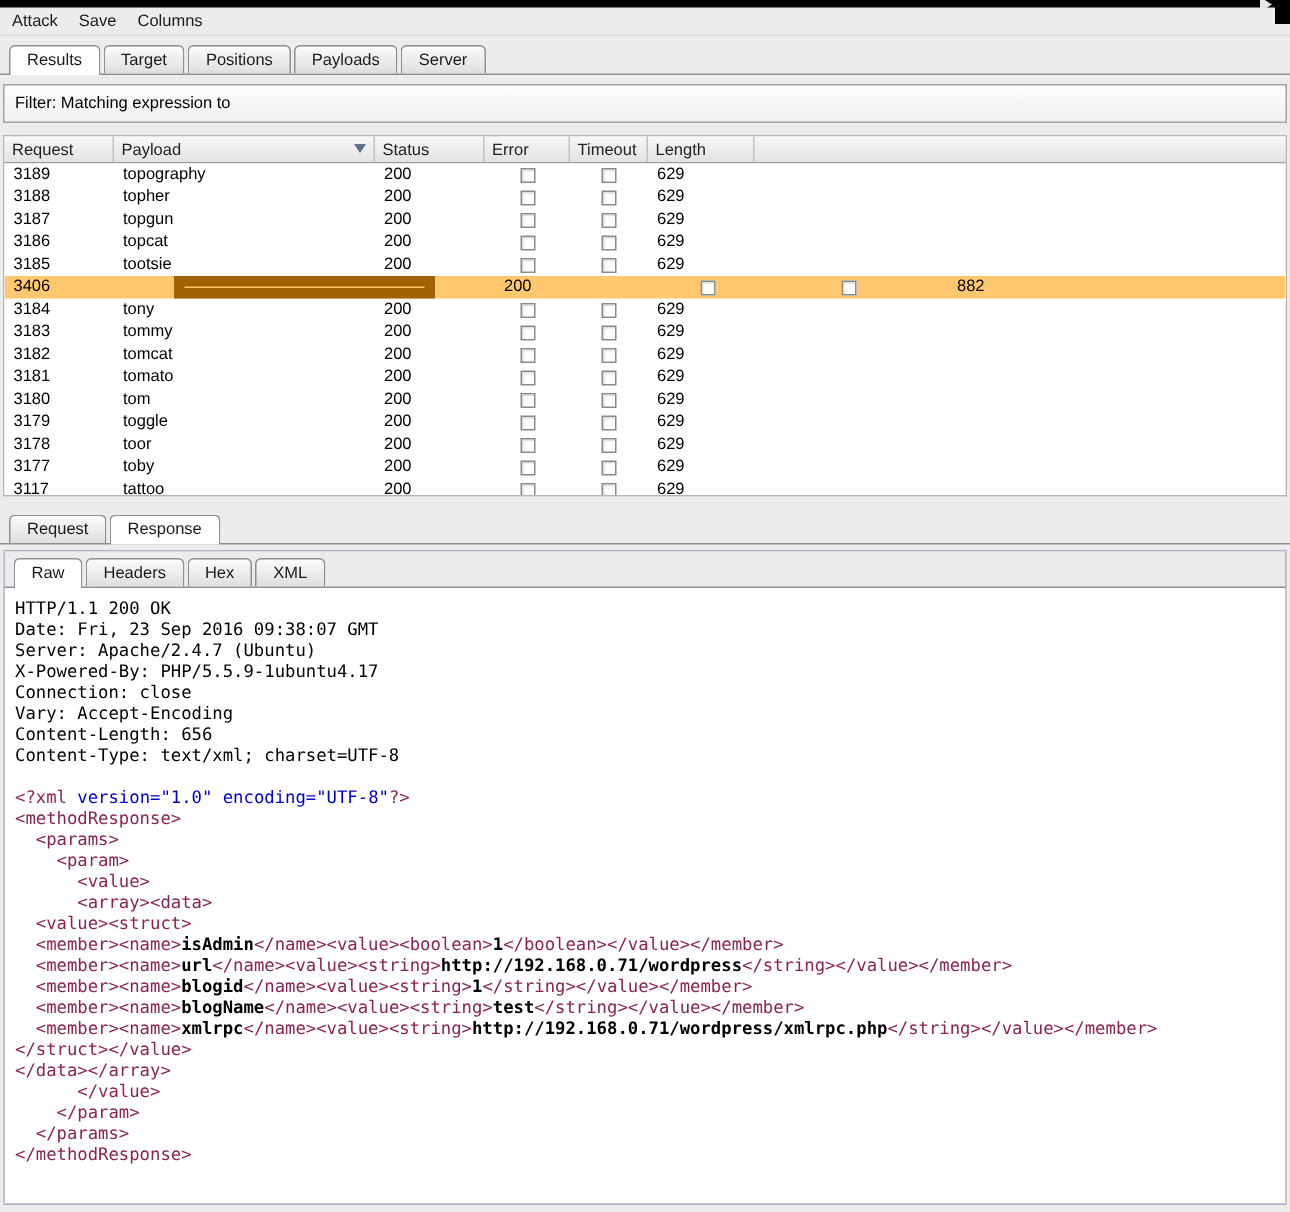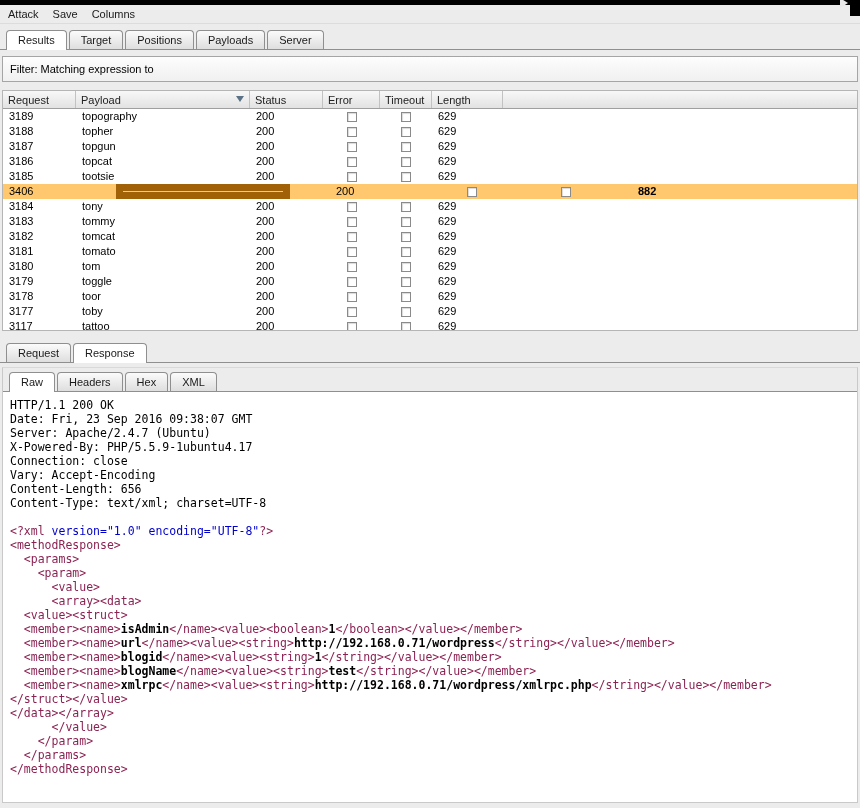--- a/index.html
+++ b/index.html
@@ -238,21 +238,21 @@
       <div class="trow selected">
         <div class="td" style="width: 73px;">3406</div>
         <div class="td payload-cell selected-cell" style="width: 174px;">toor</div>
         <div class="td" style="width: 73px;">200</div>
         <div class="td center" style="width: 57px;">
           <span class="cb"></span>
         </div>
         <div class="td center" style="width: 52px;">
           <span class="cb"></span>
         </div>
-        <div class="td" style="width: 71px; font-weight: bold;">882</div>
+        <div class="td" style="width: 71px;">882</div>
         <div class="td" style="width: 175px;"></div>
       </div>
       <div class="trow">
         <div class="td" style="width: 73px;">3184</div>
         <div class="td" style="width: 174px;">tony</div>
         <div class="td" style="width: 73px;">200</div>
         <div class="td center" style="width: 57px;">
           <span class="cb"></span>
         </div>
         <div class="td center" style="width: 52px;">

